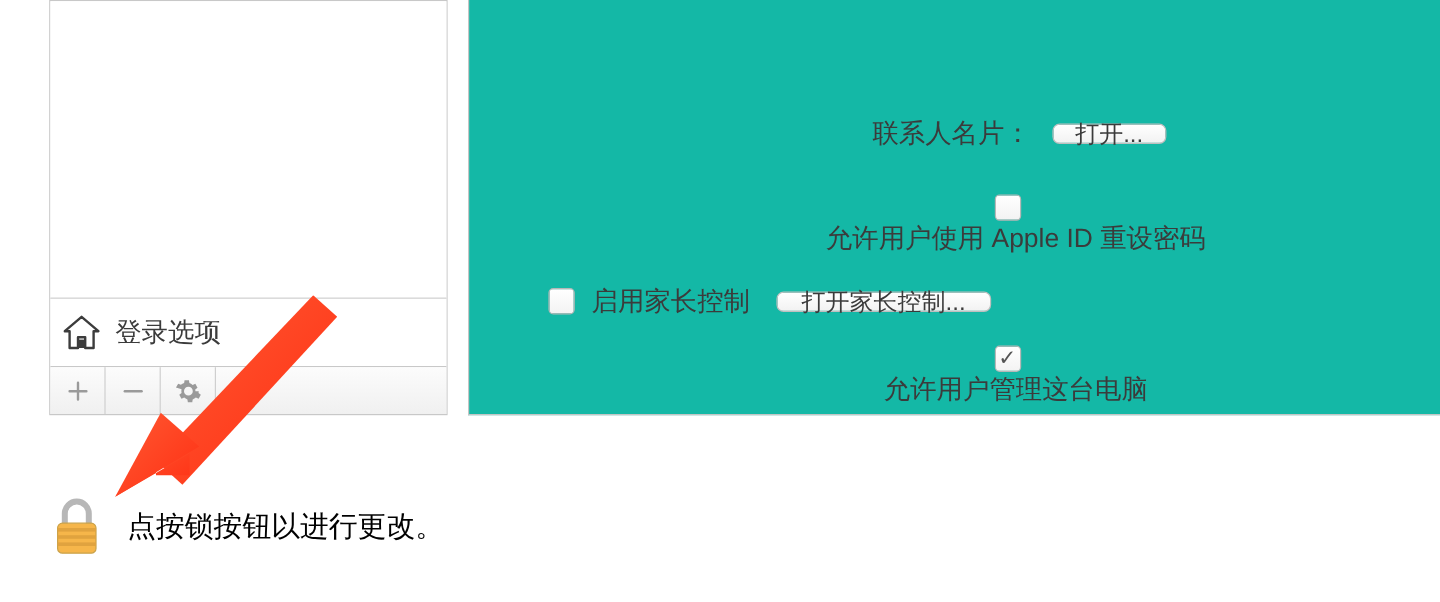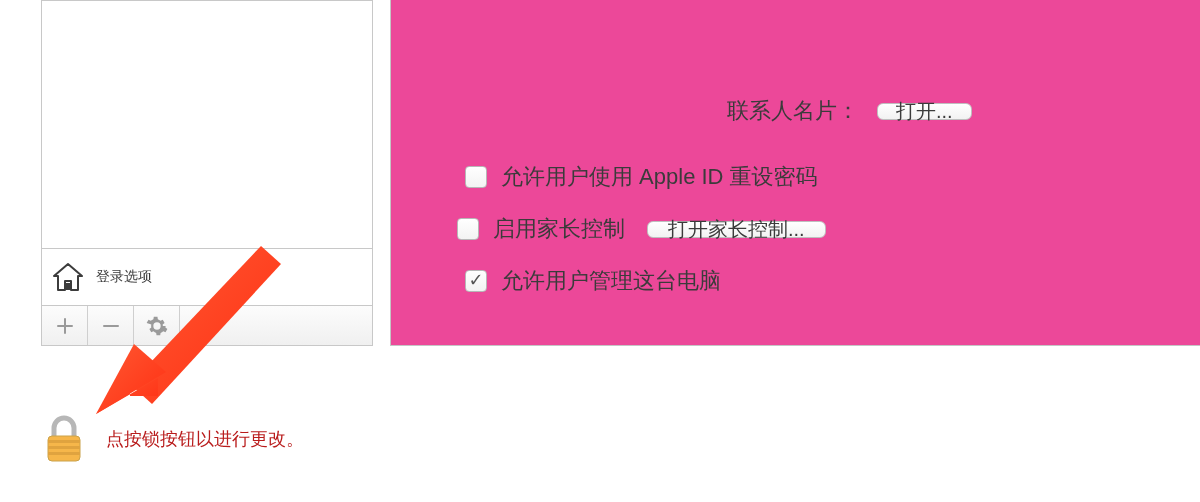--- a/index.html
+++ b/index.html
@@ -33,21 +33,21 @@
     left: 0; right: 0; bottom: 39px;
     height: 57px;
     display: flex;
     align-items: center;
     gap: 10px;
     padding-left: 8px;
     background: #ffffff;
     border-bottom: 1px solid #c8c8c8;
   }
   .house-icon svg { display: block; }
-  .login-row-label { font-size: 14px; color: #3b3b3b; }
+  .login-row-label { font-size: 22px; color: #3b3b3b; }
 
   .toolbar-row {
     position: absolute;
     left: 0; right: 0; bottom: 0;
     height: 39px;
     display: flex;
     background: linear-gradient(#fcfcfc, #f0f0f0);
   }
   .tool-btn {
     width: 46px;
@@ -63,21 +63,21 @@
   .tool-btn svg { display:block; }
   .tool-spacer { flex: 1; }
 
   
   .content-panel {
     position: absolute;
     left: 390px;
     top: 0;
     right: 0;
     height: 346px;
-    background: #ec4899;
+    background: #14b8a6;
     border-left: 1px solid #c5c5c5;
     border-bottom: 1px solid #c5c5c5;
     padding-top: 96px;
   }
 
   .row {
     display: flex;
     align-items: center;
     margin-bottom: 22px;
   }
@@ -102,21 +102,22 @@
     font-size: 20px;
     color: #3b3b3b;
     background: linear-gradient(#ffffff, #f2f2f2);
     border: 1px solid #bfbfbf;
     border-radius: 6px;
     margin-left: 16px;
     cursor: default;
   }
 
   .cb-row {
-    padding-left: 74px;
+    padding-left: 102px;
+    flex-direction: column;
   }
   .cb {
     width: 22px; height: 22px;
     border: 1px solid #b7b7b7;
     border-radius: 4px;
     background: linear-gradient(#ffffff,#f3f3f3);
     margin-right: 14px;
     display: inline-flex;
     align-items: center;
     justify-content: center;
@@ -138,21 +139,21 @@
   
   .lock-area {
     position: absolute;
     left: 44px;
     top: 414px;
     display: flex;
     align-items: center;
     gap: 22px;
   }
   .lock-icon { width: 40px; height: 50px; position: relative; }
-  .lock-text { font-size: 18px; color: #b91c1c; }
+  .lock-text { font-size: 24px; color: #000000; }
 
   
   .arrow-annot {
     position: absolute;
     left: 86px;
     top: 246px;
     width: 200px;
     height: 170px;
     pointer-events: none;
   }

